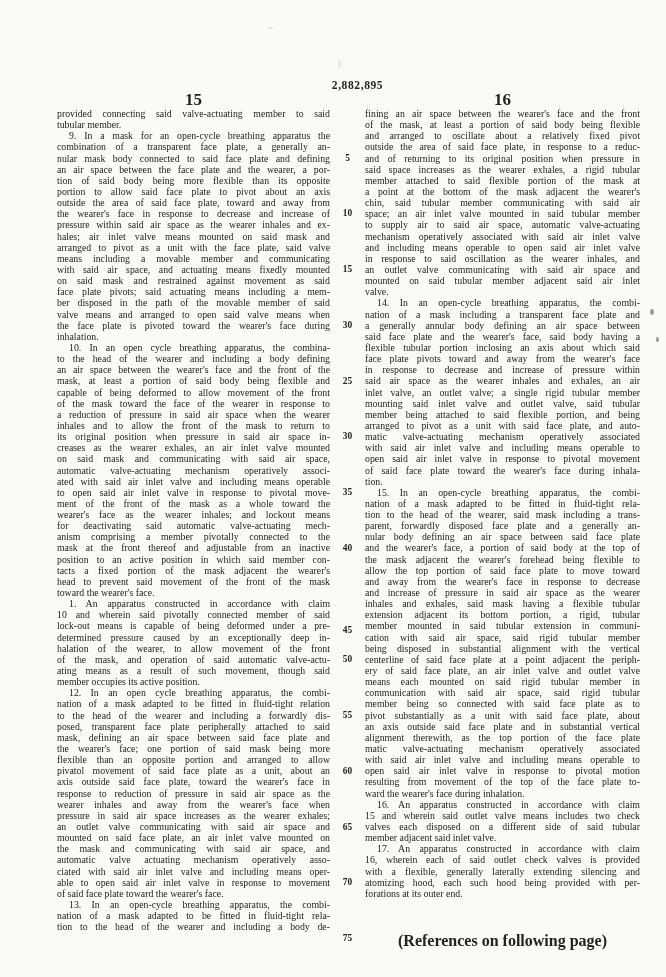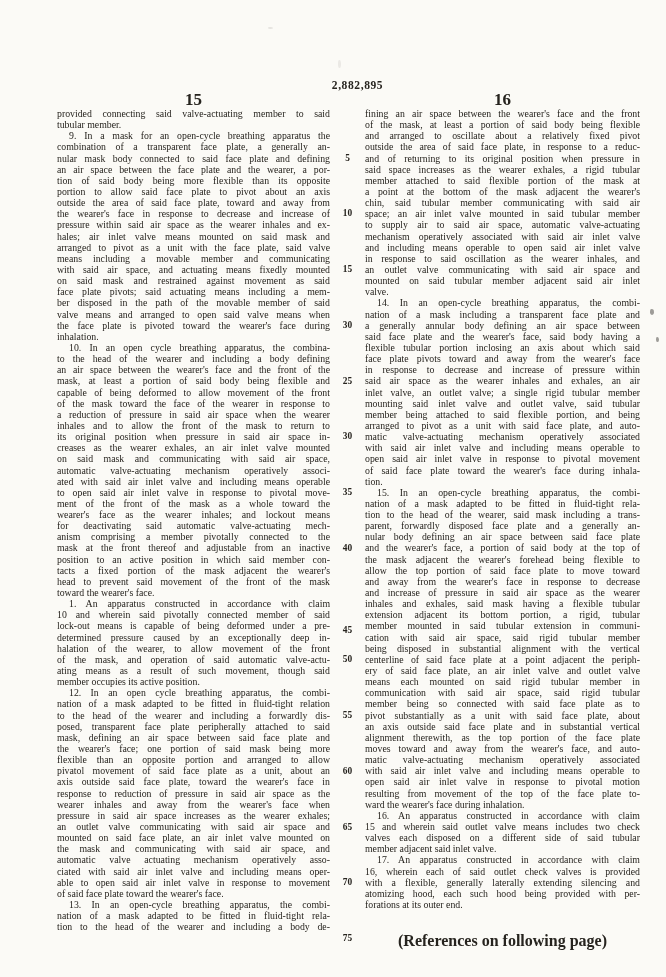--- a/index.html
+++ b/index.html
@@ -199,21 +199,20 @@
         <div class="line">cation with said air space, said rigid tubular member</div>
         <div class="line">being disposed in substantial alignment with the vertical</div>
         <div class="line">centerline of said face plate at a point adjacent the periph-</div>
         <div class="line">ery of said face plate, an air inlet valve and outlet valve</div>
         <div class="line">means each mounted on said rigid tubular member in</div>
         <div class="line">communication with said air space, said rigid tubular</div>
         <div class="line">member being so connected with said face plate as to</div>
         <div class="line">pivot substantially as a unit with said face plate, about</div>
         <div class="line">an axis outside said face plate and in substantial vertical</div>
         <div class="line">alignment therewith, as the top portion of the face plate</div>
-        <div class="line">moves toward and away from the wearer's face, and auto-</div>
         <div class="line">matic valve-actuating mechanism operatively associated</div>
         <div class="line">with said air inlet valve and including means operable to</div>
         <div class="line">open said air inlet valve in response to pivotal motion</div>
         <div class="line">resulting from movement of the top of the face plate to-</div>
         <div class="line para-end">ward the wearer's face during inhalation.</div>
         <div class="line indent">16. An apparatus constructed in accordance with claim</div>
         <div class="line">15 and wherein said outlet valve means includes two check</div>
         <div class="line">valves each disposed on a different side of said tubular</div>
         <div class="line para-end">member adjacent said inlet valve.</div>
         <div class="line indent">17. An apparatus constructed in accordance with claim</div>

